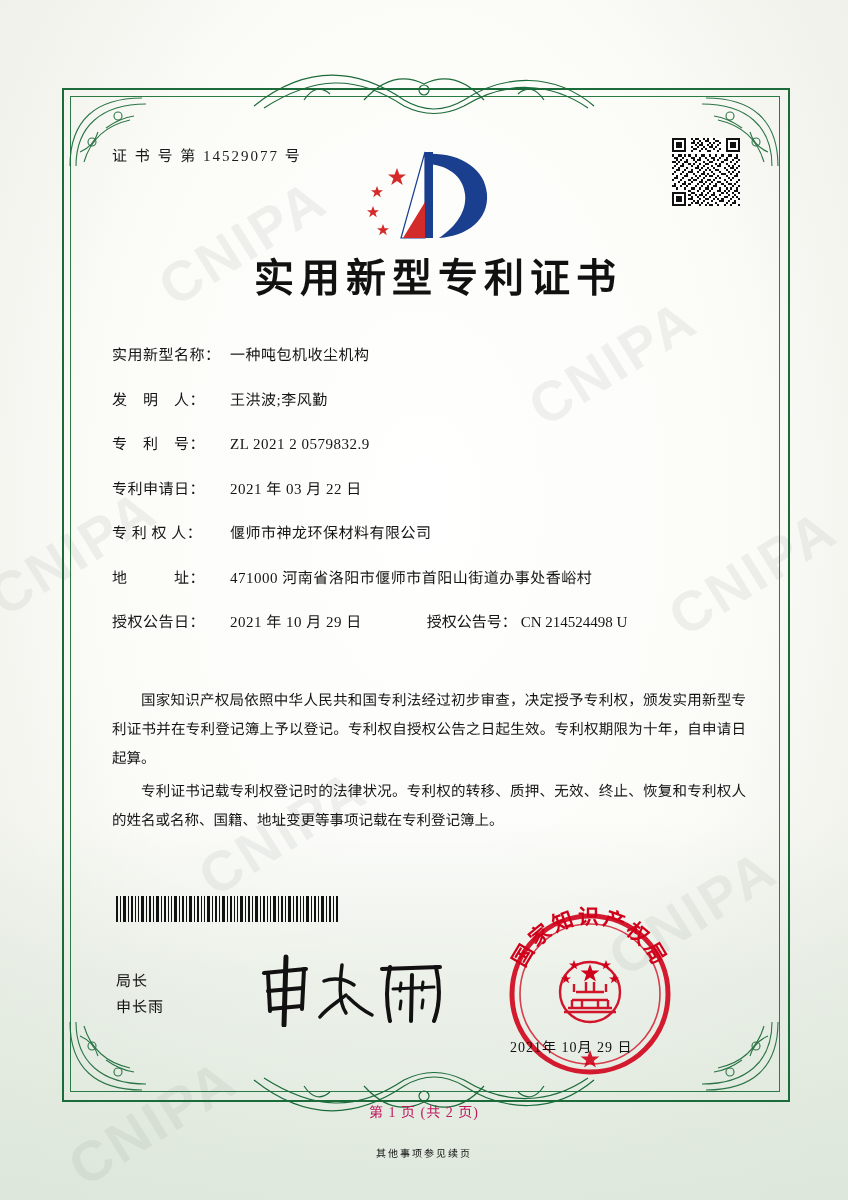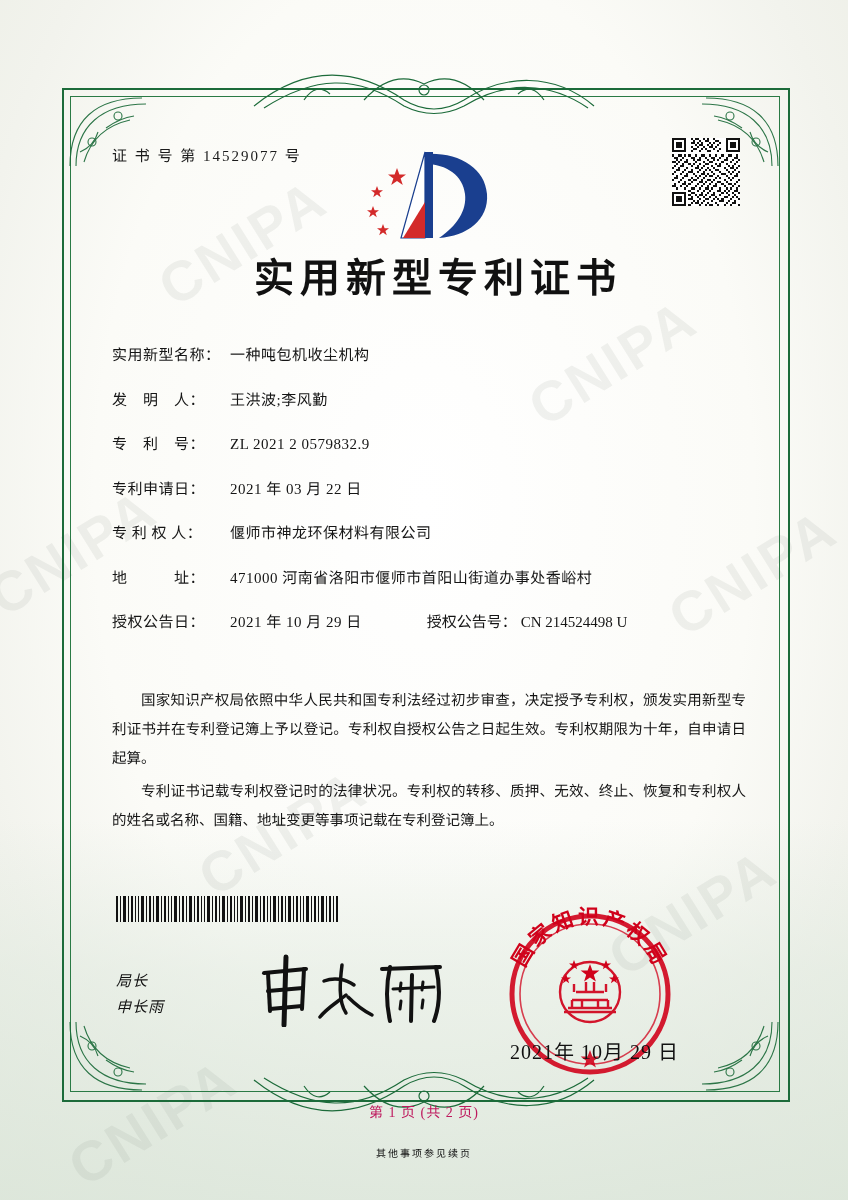--- a/index.html
+++ b/index.html
@@ -167,38 +167,37 @@
     width: 222px; height: 26px;
   }
 
   .signer {
     position: absolute;
     left: 46px; top: 872px;
     font-size: 15px;
     line-height: 1.75;
     letter-spacing: 1px;
     color: #111;
-    font-style: italic;
   }
 
   .signature {
     position: absolute;
     left: 180px; top: 855px;
     width: 200px; height: 76px;
   }
 
   .seal {
     position: absolute;
     left: 430px; top: 808px;
     width: 180px; height: 180px;
   }
   .seal-date {
     position: absolute;
     left: 440px; top: 940px;
-    font-size: 20px;
+    font-size: 14px;
     color: #111;
     letter-spacing: 1px;
   }
 
   .page-num {
     position: absolute;
     left: 0; right: 0;
     top: 1005px;
     text-align: center;
     font-size: 14px;

